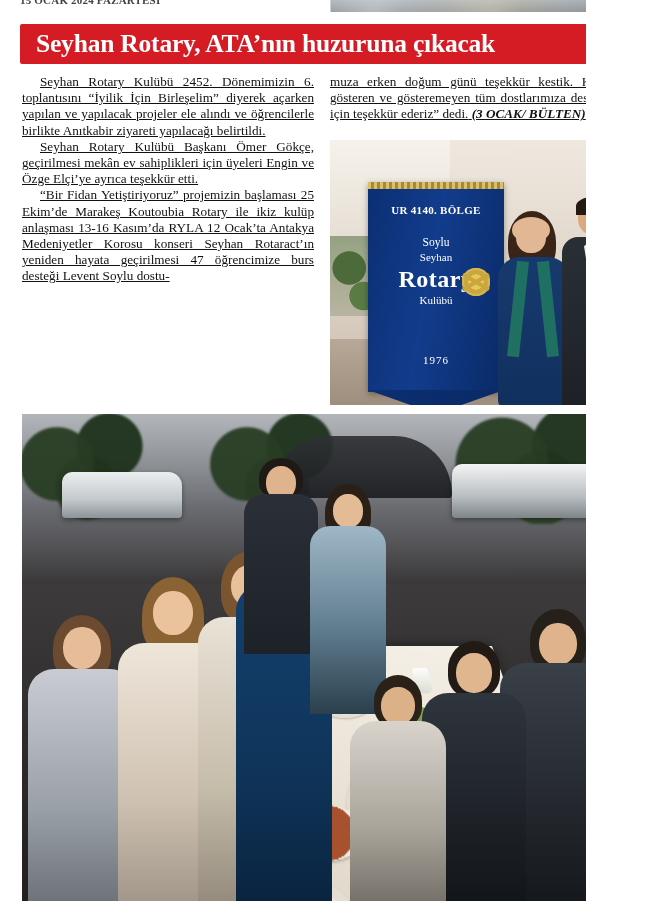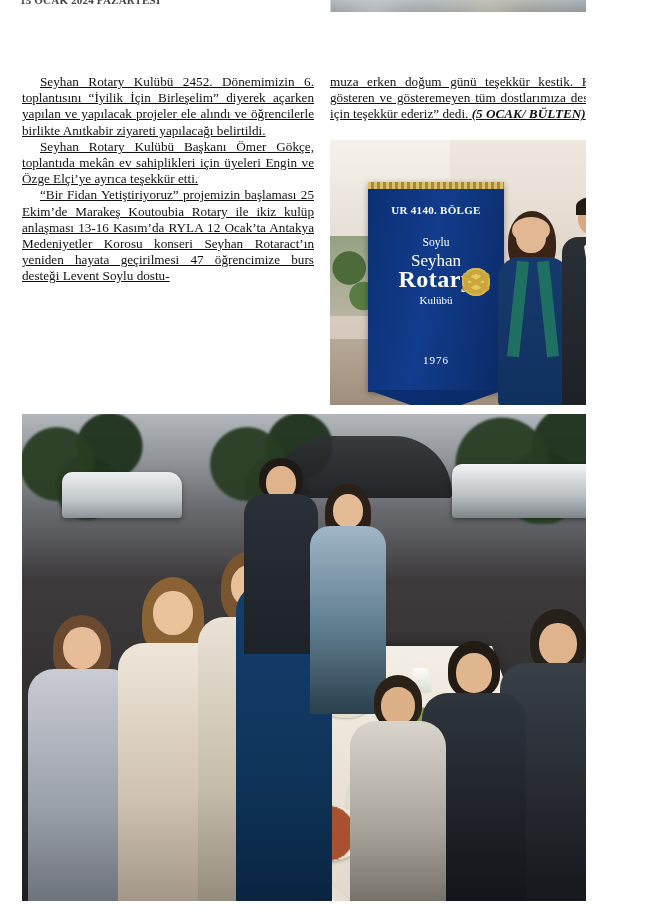--- a/index.html
+++ b/index.html
@@ -169,21 +169,21 @@
   }
   .banner-txt {
     position: absolute;
     left: 0; width: 100%;
     text-align: center;
     color: #ffffff;
     font-family: "Liberation Serif", serif;
   }
   .b-region { top: 22px; font-size: 11px; font-weight: bold; letter-spacing: 0.3px; }
   .b-adana  { top: 54px; font-size: 11.5px; }
-  .b-seyhan { top: 69px; font-size: 17px; }
+  .b-seyhan { top: 69px; font-size: 11px; }
   .b-rotary { top: 84px; font-size: 24px; font-weight: bold; letter-spacing: 0.5px; }
   .b-kulubu { top: 112px; font-size: 11px; }
   .b-year   { top: 172px; font-size: 11px; letter-spacing: 1px; }
   .rot-wheel {
     position: absolute;
     right: 14px; top: 86px;
     width: 28px; height: 28px;
     border-radius: 50%;
     background: radial-gradient(circle, #e8c75a 0 38%, #caa63f 39% 62%, #e8c75a 63% 100%);
     box-shadow: 0 0 0 2px #d8b44c inset;
@@ -363,29 +363,32 @@
 </head>
 <body>
 
 <div id="page">
 
   <div class="top-strip">
     <div class="top-kicker">15 OCAK 2024 PAZARTESİ</div>
     <div class="top-img-sliver"></div>
   </div>
 
+  <div class="headline-wrap">
+    <div class="headline">Seyhan Rotary, ATA’nın huzuruna çıkacak</div>
+  </div>
 
   <div class="col col-left">
     <p class="indent">Seyhan Rotary Kulübü 2452. Dönemimizin 6. toplantısını “İyilik İçin Birleşelim” diyerek açarken yapılan ve yapılacak projeler ele alındı ve öğrencilerle birlikte Anıtkabir ziyareti yapılacağı belirtildi.</p>
-    <p class="indent">Seyhan Rotary Kulübü Başkanı Ömer Gökçe, toplantıda mekân ev sahiplikleri için üyeleri Engin ve Özge Elçi’ye ayrıca teşekkür etti.</p>
+    <p class="indent">Seyhan Rotary Kulübü Başkanı Ömer Gökçe, geçirilmesi mekân ev sahiplikleri için üyeleri Engin ve Özge Elçi’ye ayrıca teşekkür etti.</p>
     <p class="indent">“Bir Fidan Yetiştiriyoruz” projemizin başlaması  25 Ekim’de Marakeş Koutoubia Rotary ile ikiz kulüp anlaşması 13-16 Kasım’da RYLA 12 Ocak’ta Antakya Medeniyetler Korosu konseri Seyhan Rotaract’ın yeniden hayata geçirilmesi 47 öğrencimize burs desteği Levent Soylu dostu-</p>
   </div>
 
   <div class="col col-right">
-    <p><span>muza erken doğum günü teşekkür kestik. Katılım gösteren ve gösteremeyen tüm dostlarımıza destekleri için teşekkür ederiz” dedi.</span> <span class="byline-italic">(5 OCAK/ BÜLTEN)</span></p>
+    <p><span>muza erken doğum günü teşekkür kestik. Katılım gösteren ve gösteremeyen tüm dostlarımıza destekleri için teşekkür ederiz” dedi.</span> <span class="byline-italic">(3 OCAK/ BÜLTEN)</span></p>
   </div>
 
   <div class="photo1">
     <div class="p1-bg"></div>
     <div class="p1-window"></div>
     <div class="p1-greenery"></div>
     <div class="p1-floor"></div>
 
     <div class="banner">
       <div class="banner-fringe"></div>

